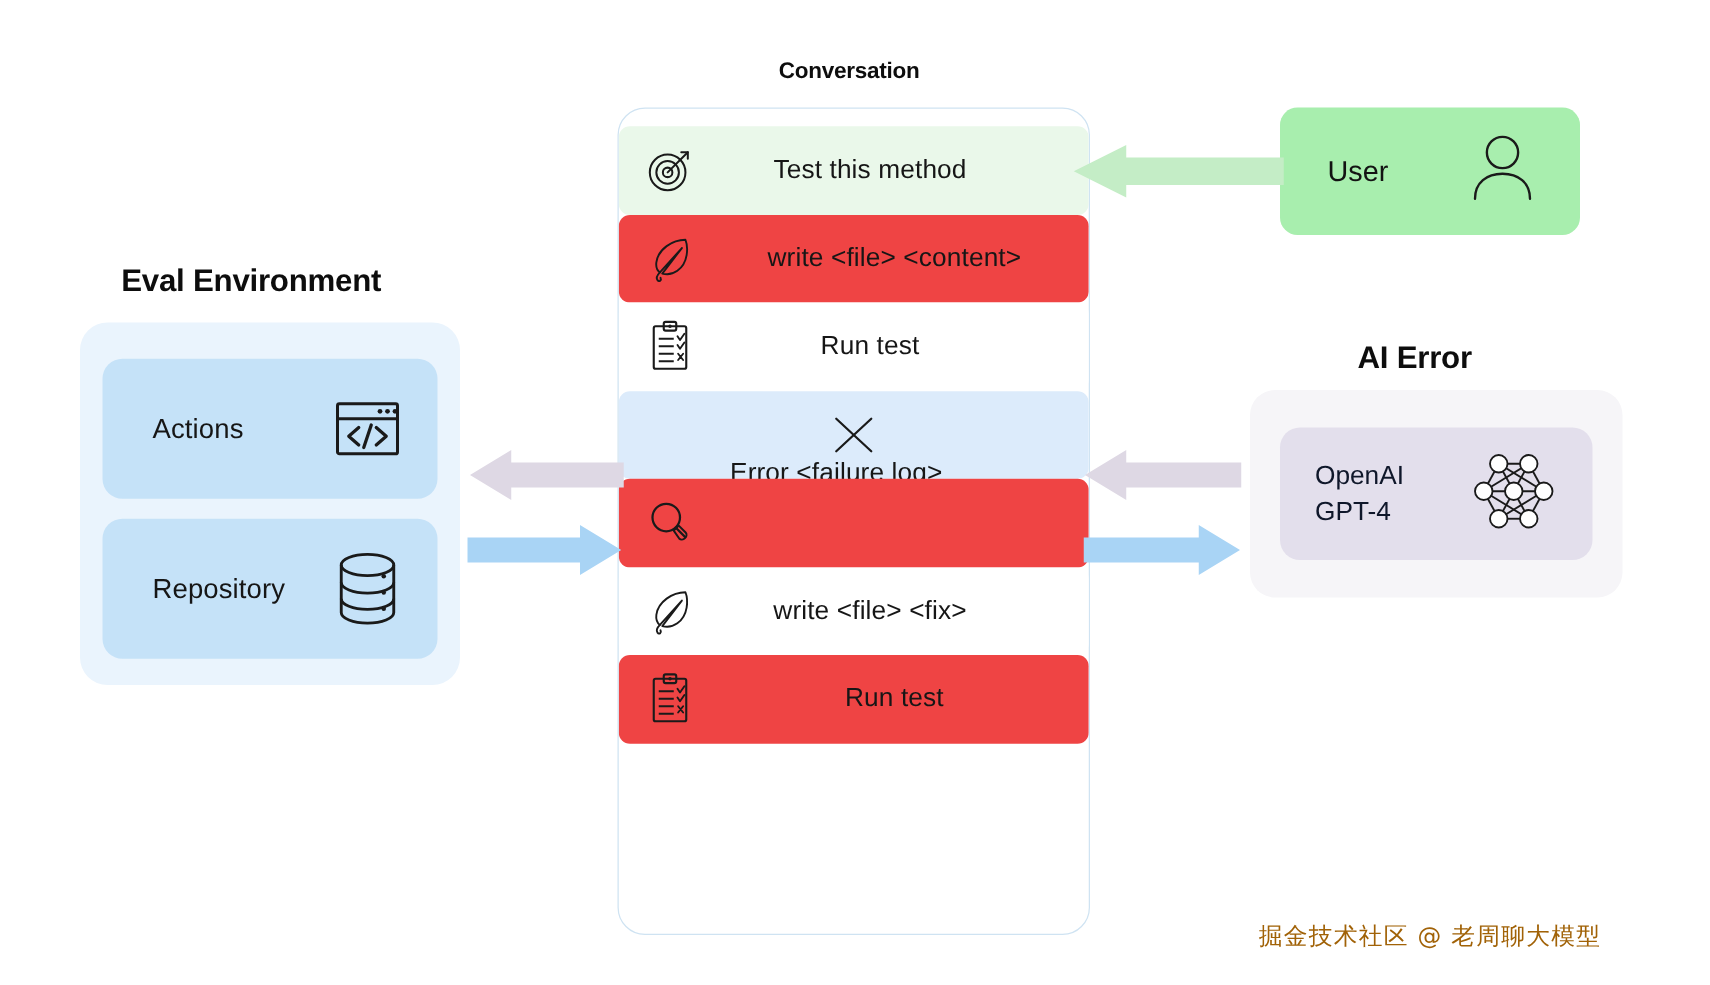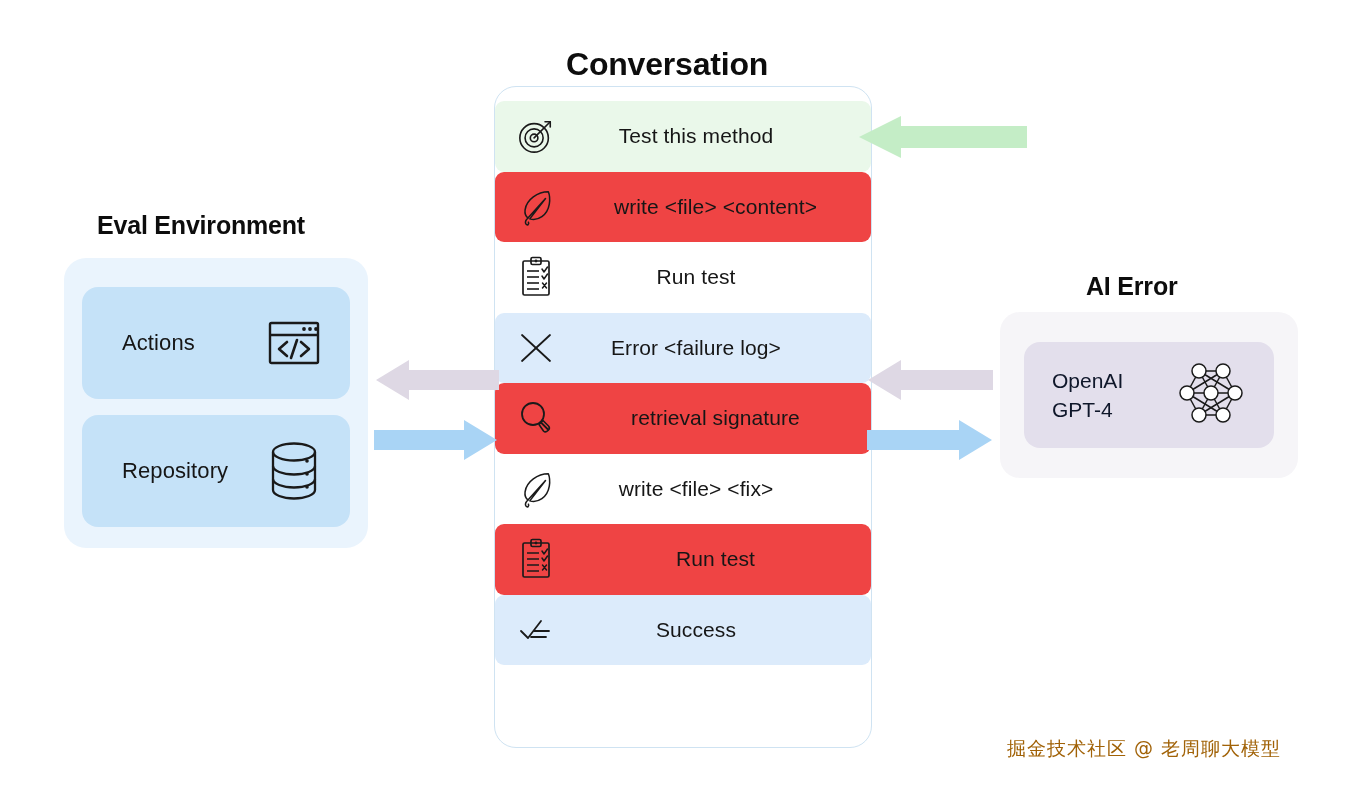--- a/index.html
+++ b/index.html
@@ -24,21 +24,21 @@
   .section-title {
     position: absolute;
     font-weight: bold;
     font-size: 25px;
     letter-spacing: -0.2px;
     color: #0d0d0d;
     white-space: nowrap;
     text-align: center;
   }
   #title-eval   { left: 97px;  top: 211px; }
-  #title-convo  { left: 566px; top: 46px;  font-size: 32px; }
+  #title-convo  { left: 623px; top: 46px;  font-size: 18px; }
   #title-agent  { left: 1086px; top: 272px; }
 
   
   #eval-env {
     position: absolute;
     left: 64px;
     top: 258px;
     width: 304px;
     height: 290px;
     background: #eaf4fd;
@@ -110,21 +110,21 @@
   .convo-row .row-label {
     flex: 1;
     text-align: center;
     font-size: 21px;
     color: #161616;
     letter-spacing: 0.1px;
     padding-right: 28px;
     white-space: nowrap;
   }
   .row-tone-green { background: #eaf8ea; }
-  .row-tone-blue  { background: #dcebfb; }
+  .row-tone-blue  { background: #dcebfb; flex-direction: column; }
   .row-tone-faint { background: #ef4444; gap: 39px; }
   .row-tone-plain { background: #ffffff; }
 
   
   #user-box {
     position: absolute;
     left: 1024px;
     top: 86px;
     width: 240px;
     height: 102px;
@@ -290,21 +290,20 @@
       </div>
 
       <div class="convo-row row-tone-faint">
         <span class="row-icon">
           <svg width="38" height="38" viewBox="0 0 38 38">
             <circle cx="16" cy="15" r="11" fill="none" stroke="#1a1a1a" stroke-width="1.8"></circle>
             <path d="M23.5 23 L31 30.5" stroke="#1a1a1a" stroke-width="1.8" stroke-linecap="round"></path>
             <path d="M22 25.5 L26 21.5 L31.5 27 C32.5 28 32.5 30 31 31.5 C29.5 33 27.5 33 26.5 32 Z" fill="none" stroke="#1a1a1a" stroke-width="1.6" stroke-linejoin="round"></path>
           </svg>
         </span>
-        <span class="row-label">retrieval signature</span>
       </div>
 
 
       <div class="convo-row row-tone-plain">
         <span class="row-icon">
           <svg width="38" height="40" viewBox="0 0 40 42">
             <path d="M33 5 C22 5 10 13 8.5 24 C8 28 9.5 31 11.5 32.5 L30 12 L13.5 33.5 C22 36 32 30 34 18 C34.8 13 34.2 8 33 5 Z" fill="none" stroke="#1a1a1a" stroke-width="1.6" stroke-linejoin="round"></path>
             <path d="M11.5 32.5 C9 35 8 37 9.5 39 C11 41 13 39 12 37" fill="none" stroke="#1a1a1a" stroke-width="1.6" stroke-linecap="round"></path>
           </svg>
         </span>
@@ -322,34 +321,33 @@
             <line x1="8" y1="27" x2="20" y2="27" stroke="#1a1a1a" stroke-width="1.6"></line>
             <line x1="8" y1="33" x2="20" y2="33" stroke="#1a1a1a" stroke-width="1.6"></line>
             <path d="M23 13 L25 16 L28.5 11" fill="none" stroke="#1a1a1a" stroke-width="1.5" stroke-linecap="round" stroke-linejoin="round"></path>
             <path d="M23 20 L25 23 L28.5 18" fill="none" stroke="#1a1a1a" stroke-width="1.5" stroke-linecap="round" stroke-linejoin="round"></path>
             <path d="M23.5 27 L27.5 32 M27.5 27 L23.5 32" fill="none" stroke="#1a1a1a" stroke-width="1.5" stroke-linecap="round"></path>
           </svg>
         </span>
         <span class="row-label">Run test</span>
       </div>
 
-      <div class="convo-row row-tone-blue">
-        <span class="row-icon">
-          <svg width="38" height="30" viewBox="0 0 38 30">
-            <path d="M4 16 L11 23 L24 6" fill="none" stroke="#1a1a1a" stroke-width="1.8" stroke-linecap="round" stroke-linejoin="round"></path>
-            <line x1="17" y1="16" x2="32" y2="16" stroke="#1a1a1a" stroke-width="1.8" stroke-linecap="round"></line>
-            <line x1="14" y1="22" x2="29" y2="22" stroke="#1a1a1a" stroke-width="1.8" stroke-linecap="round"></line>
-          </svg>
-        </span>
-        <span class="row-label">Success</span>
-      </div>
 
     </div>
   </div>
 
+  <div id="user-box">
+    <span class="box-label">User</span>
+    <span>
+      <svg width="56" height="60" viewBox="0 0 56 60">
+        <circle cx="28" cy="17" r="12.5" fill="none" stroke="#1a1a1a" stroke-width="1.9"></circle>
+        <path d="M6 54 C6 41 15.5 34 28 34 C40.5 34 50 41 50 54" fill="none" stroke="#1a1a1a" stroke-width="1.9" stroke-linecap="round"></path>
+      </svg>
+    </span>
+  </div>
 
   <div id="agent-env">
     <div id="agent-card">
       <span class="agent-label">OpenAI
 GPT-4</span>
       <span>
         <svg width="78" height="78" viewBox="0 0 78 78">
           <g stroke="#1a1a1a" stroke-width="1.5" fill="none">
             <line x1="27" y1="17" x2="51" y2="17"></line>
             <line x1="27" y1="17" x2="15" y2="39"></line>

